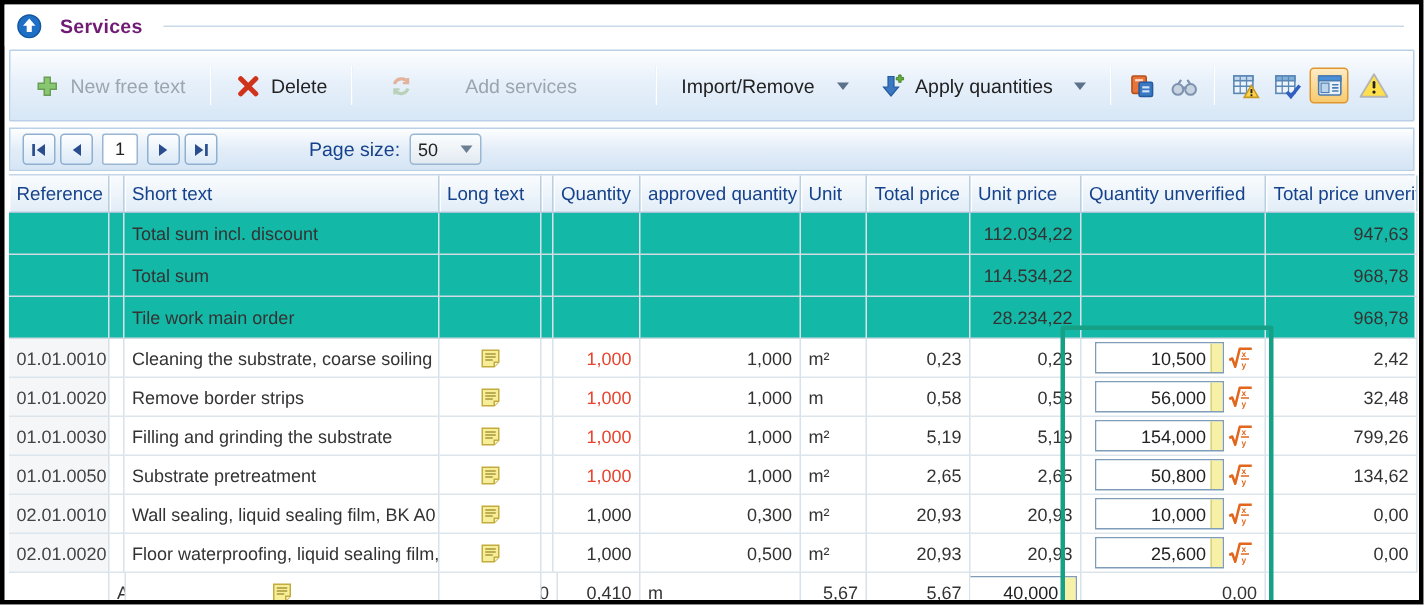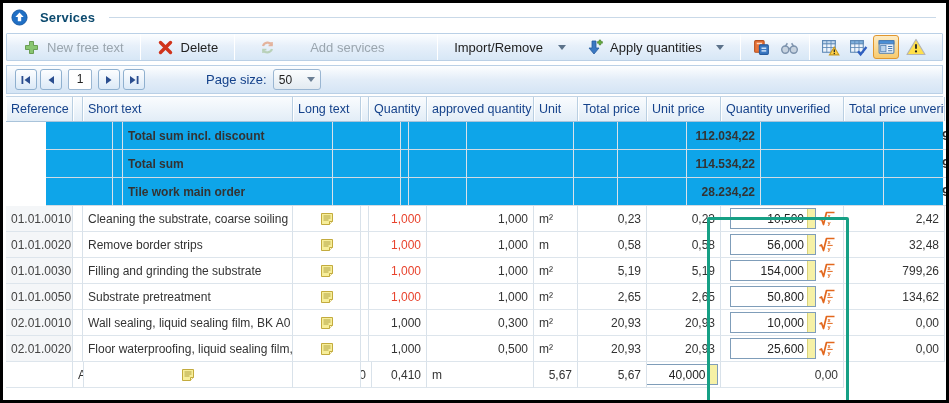--- a/index.html
+++ b/index.html
@@ -8,27 +8,27 @@
     position: relative;
     width: 949px; height: 403px;
     background: #fff;
     border: 3px solid #000;
     font-family: "Liberation Sans", sans-serif;
     overflow: hidden;
   }
   
   .title-row { display:flex; align-items:center; height:28px; padding:0 10px 0 8px; background:#fff; }
   .title-row .up-icon { width:17px; height:17px; margin-right:12px; }
-  .page-title { font-size:13px; font-weight:bold; color:#0c4a6e; letter-spacing:.2px; }
+  .page-title { font-size:13px; font-weight:bold; color:#701a75; letter-spacing:.2px; }
   .title-rule { flex:1; height:1px; background:#c9d9e8; margin-left:14px; }
 
   
   .toolbar {
     display:flex; align-items:center;
-    height:28px; margin:2px 3px 0 3px; padding:0 6px;
+    height:48px; margin:2px 3px 0 3px; padding:0 6px;
     background: linear-gradient(#fdfeff, #e7f0fa 45%, #d7e7f6);
     border:1px solid #bad0e6; border-radius:1px;
   }
   .tb-btn { display:inline-flex; align-items:center; gap:7px; padding:4px 10px; font-size:13px; color:#222; border-radius:3px; cursor:pointer; }
   .tb-btn.disabled { color:#9aa5ae; }
   .tb-btn .ticon { width:17px; height:17px; display:inline-block; }
   .tb-sep { width:1px; height:26px; background:#bcd0e4; border-right:1px solid #fff; margin:0 6px; }
   .dd-arrow { width:0; height:0; border-left:4px solid transparent; border-right:4px solid transparent; border-top:5px solid #5c728a; margin-left:8px; }
   .tb-btn.wide { min-width:158px; justify-content:flex-start; }
   .tb-btn.wide .dd-arrow { margin-left:auto; }
@@ -52,21 +52,21 @@
   .pg-size .dd-arrow { margin-left:4px; border-top-color:#6b7f94; }
 
   
   .grid { margin:2px 3px 0 3px; font-size:12px; color:#333; }
   .trow { display:grid; grid-template-columns:67px 10px 210px 68px 8px 58px 107px 44px 69px 74px 123px 101px; }
   .cell { overflow:hidden; white-space:nowrap; padding:0 5px; display:flex; align-items:center; border-right:1px solid #d9e2ea; }
   .thead { height:26px; background:linear-gradient(#fafcfe,#e2edf7); color:#15428b; font-size:12.5px; border-top:1px solid #c3d5e6; border-bottom:1px solid #a9c3da; }
   .thead .cell { border-right:1px solid #b9cfe2; box-shadow:inset 1px 0 0 #fff; }
   .num { justify-content:flex-end; }
   .ctr { justify-content:center; }
-  .sumrow { height:28px; background:#0ea5e9; font-weight:bold;margin-left:40px; }
+  .sumrow { height:28px; background:#14b8a6; font-weight:normal; }
   .sumrow .cell { border-bottom:1px solid #d2dbe3; }
   .datarow { height:26px; background:#fff; }
   .datarow .cell { border-bottom:1px solid #dde5ec; }
   .datarow .c-ref { background:#f4f6f8; color:#444; }
   .thin { padding:0; }
   .qty-red { color:#e8432d; }
   
   .qcell { padding:0 2px 0 4px; gap:2px;justify-content:center; }
   .input-wrap { display:flex; align-items:stretch; height:21px; border:1px solid #7f9db9; background:#fff; }
   .qty-input { width:76px; border:none; outline:none; text-align:right; font-size:12px; font-family:"Liberation Sans",sans-serif; color:#222; padding:0 3px; background:#fff; }

